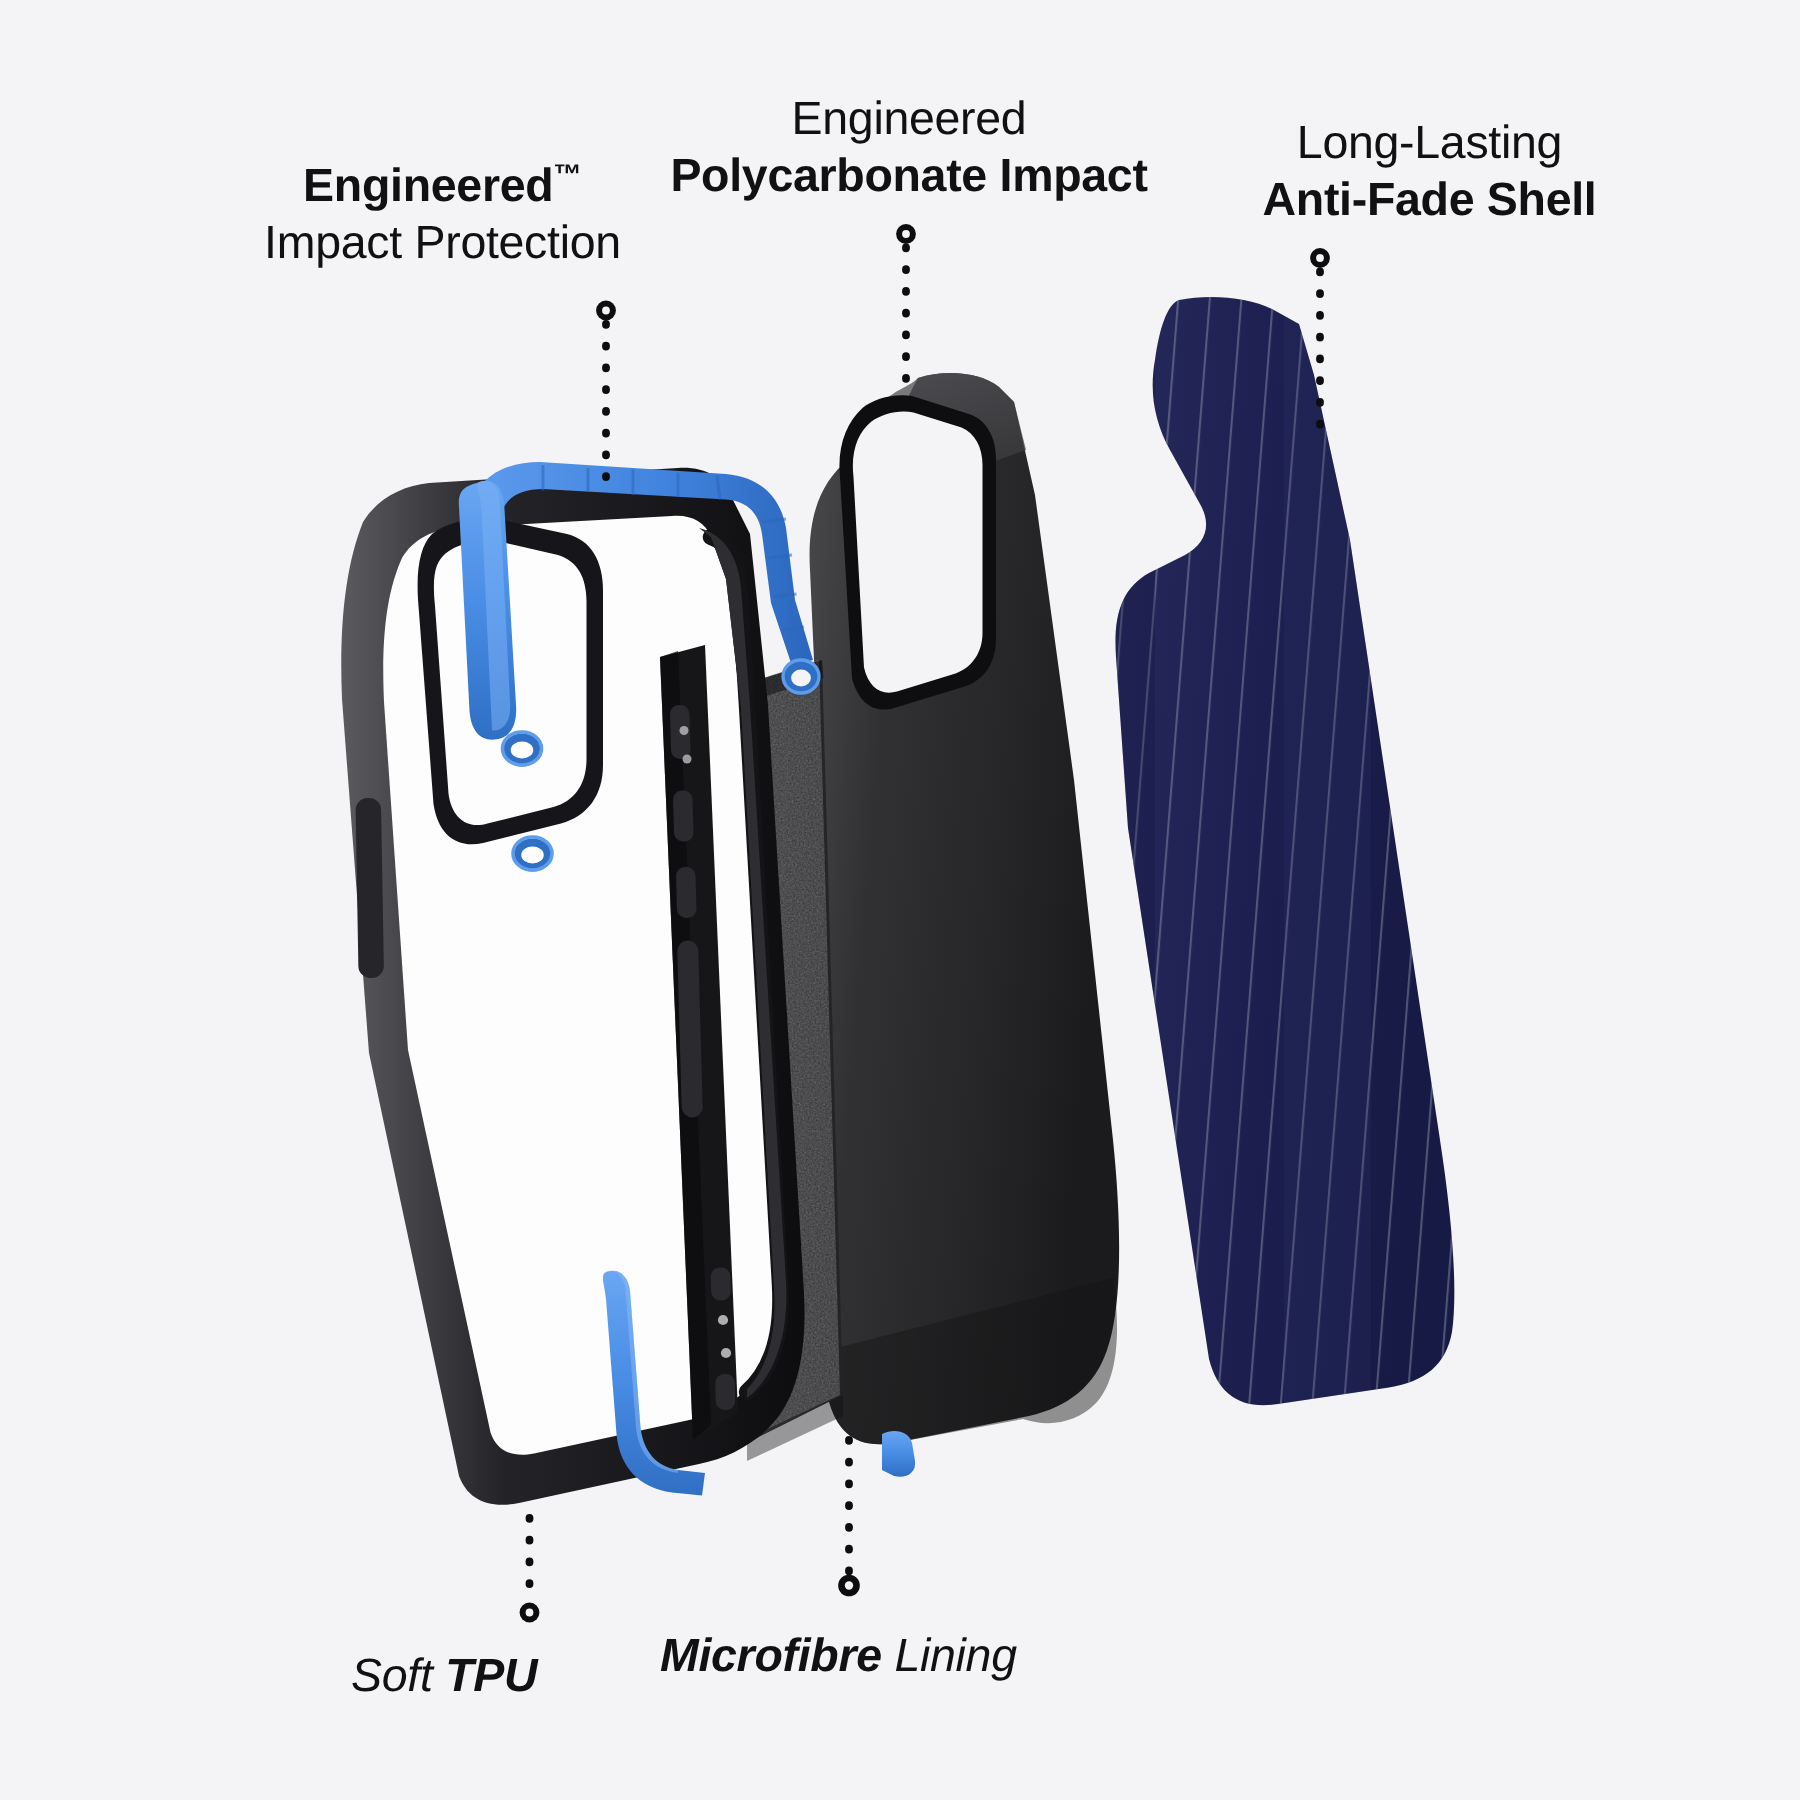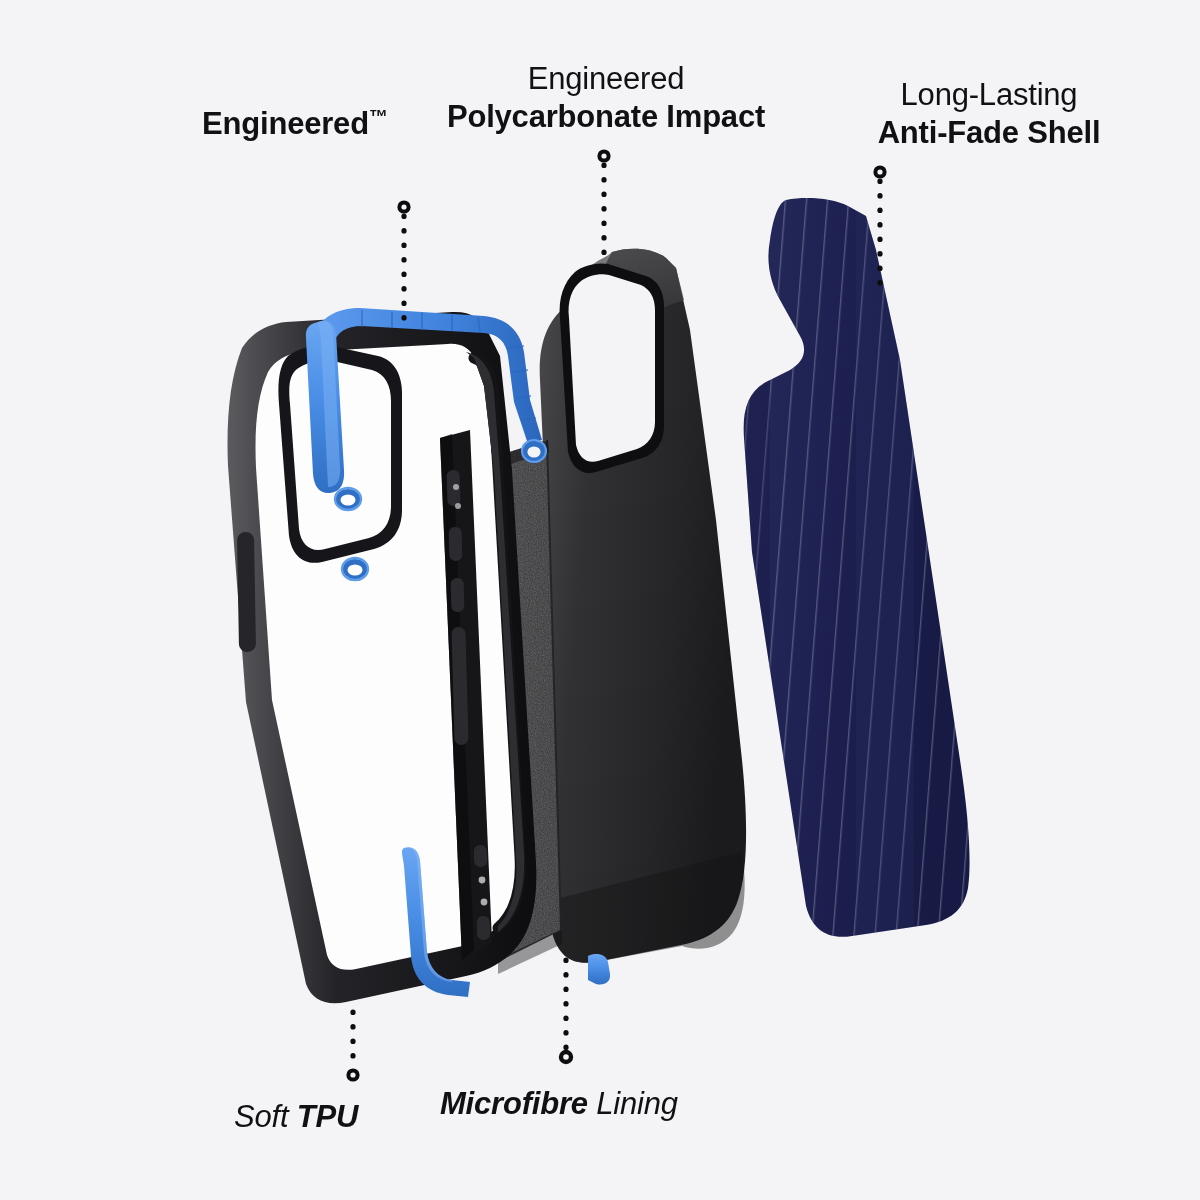--- a/index.html
+++ b/index.html
@@ -45,21 +45,21 @@
   .callout.top { text-align: center; }
   .callout.top .ln { font-size: 31px; }
 
   
   .callout.bottom { font-size: 31px; white-space: nowrap; }
   .callout.bottom .reg,
   .callout.bottom .bold { display: inline; font-style: italic; }
 
   #c-coreshock   { left: 150px; top: 105px;  width: 290px; }
   #c-polycarb    { left: 428px; top: 60px;   width: 356px; }
-  #c-antifade    { left: 860px; top: 76px;   width: 258px; }
+  #c-antifade    { left: 824px; top: 76px;   width: 258px; }
   #c-tpu         { left: 234px; top: 1098px; }
   #c-microfibre  { left: 440px; top: 1085px; text-align: right; }
 
   .tm { font-size: 19px; vertical-align: super; letter-spacing: 0; }
 </style>
 </head>
 <body>
 
 <div id="stage">
 
@@ -440,20 +440,21 @@
       <circle cx="880" cy="172" r="2.6" fill="#f4f4f6"></circle>
       <circle cx="353" cy="1075" r="6.6" fill="#0d0d10"></circle>
       <circle cx="353" cy="1075" r="2.6" fill="#f4f4f6"></circle>
       <circle cx="566" cy="1057" r="7.2" fill="#0d0d10"></circle>
       <circle cx="566" cy="1057" r="2.8" fill="#f4f4f6"></circle>
     </g>
   </svg>
 
   <div class="callout top" id="c-coreshock">
     <span class="ln bold"><span>Engineered</span><span class="tm">™</span></span>
+    <span class="ln reg">Impact Protection</span>
   </div>
 
   <div class="callout top" id="c-polycarb">
     <span class="ln reg">Engineered</span>
     <span class="ln bold">Polycarbonate Impact</span>
   </div>
 
   <div class="callout top" id="c-antifade">
     <span class="ln reg">Long-Lasting</span>
     <span class="ln bold">Anti-Fade Shell</span>

